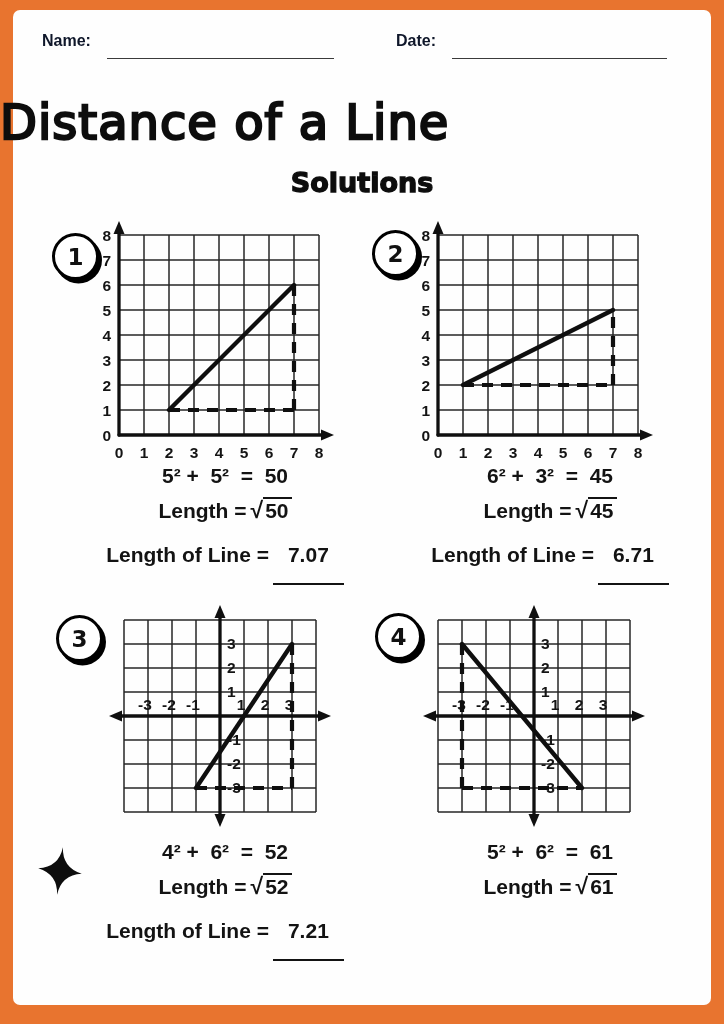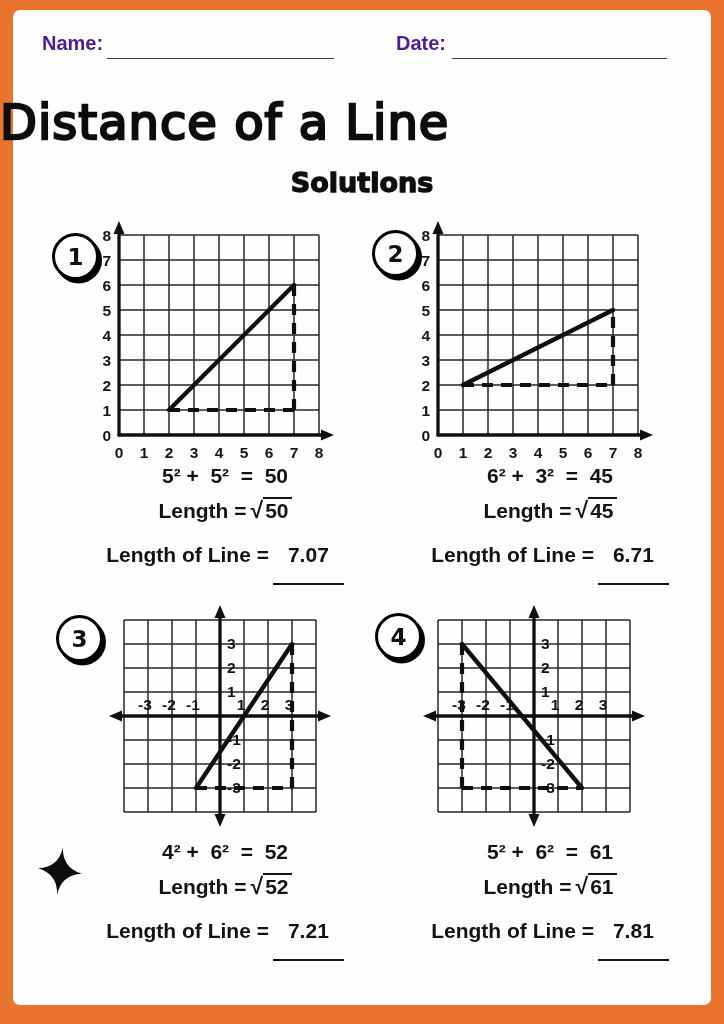--- a/index.html
+++ b/index.html
@@ -1,20 +1,20 @@
 <!DOCTYPE html>
 <html><head>
 <meta charset="utf-8">
 <style>
   html,body{margin:0;padding:0;background:#888;}
   .page{position:relative;width:724px;height:1024px;background:#E8742F;overflow:hidden;
         font-family:"Liberation Sans",sans-serif;color:#111;}
   .sheet{position:absolute;left:13px;right:13px;top:10px;bottom:19px;background:#FEFEFE;border-radius:7px;}
   .abs{position:absolute;}
-  .field-label{font-size:20px;font-weight:600;color:#4c1d95;}
+  .field-label{font-size:16px;font-weight:600;color:#0f172a;}
   .write-line{border-top:1.6px solid #3a3a3a;height:0;}
   .title{left:0;right:0;top:94px;font-size:48px;font-weight:400;
          letter-spacing:1px;color:#0d0d0d;-webkit-text-stroke:2.4px #0d0d0d;
          font-family:"DejaVu Sans","Liberation Sans",sans-serif;}
   .subtitle{left:0;right:0;top:167px;text-align:center;font-size:27px;font-weight:800;
             color:#0d0d0d;-webkit-text-stroke:1.3px #0d0d0d;
             font-family:"DejaVu Sans","Liberation Sans",sans-serif;}
   .badge{width:41px;height:41px;border-radius:50%;background:#fff;border:3px solid #000;
          box-shadow:3px 3.5px 0 0 #000;display:flex;align-items:center;justify-content:center;
          font-size:23px;font-weight:800;font-family:"DejaVu Sans","Liberation Sans",sans-serif;}
@@ -256,21 +256,18 @@
     <div class="ansrow">
       <span>Length of Line =</span><span class="blank">7.21</span>
     </div>
   </div>
 
   <div class="abs fblock" style="left:385px;top:840px;text-align:center;">
     <div class="eq">5² +  6²  =  61</div>
     <div class="len">
       <span>Length =</span><span class="sqrt-sym">√</span><span class="radicand">61</span>
     </div>
-    <div class="ansrow">
-      <span>Length of Line =</span><span class="blank">7.81</span>
-    </div>
   </div>
 
   <svg class="abs" style="left:38px;top:847px;" width="44" height="48" viewBox="0 0 42 46">
     <path d="M21 0 Q22.6 19.4 42 23 Q22.6 26.6 21 46 Q19.4 26.6 0 23 Q19.4 19.4 21 0 Z" fill="#0d0d0d" transform="rotate(7 21 23)"></path>
   </svg>
 </div>
 
 </body></html>

